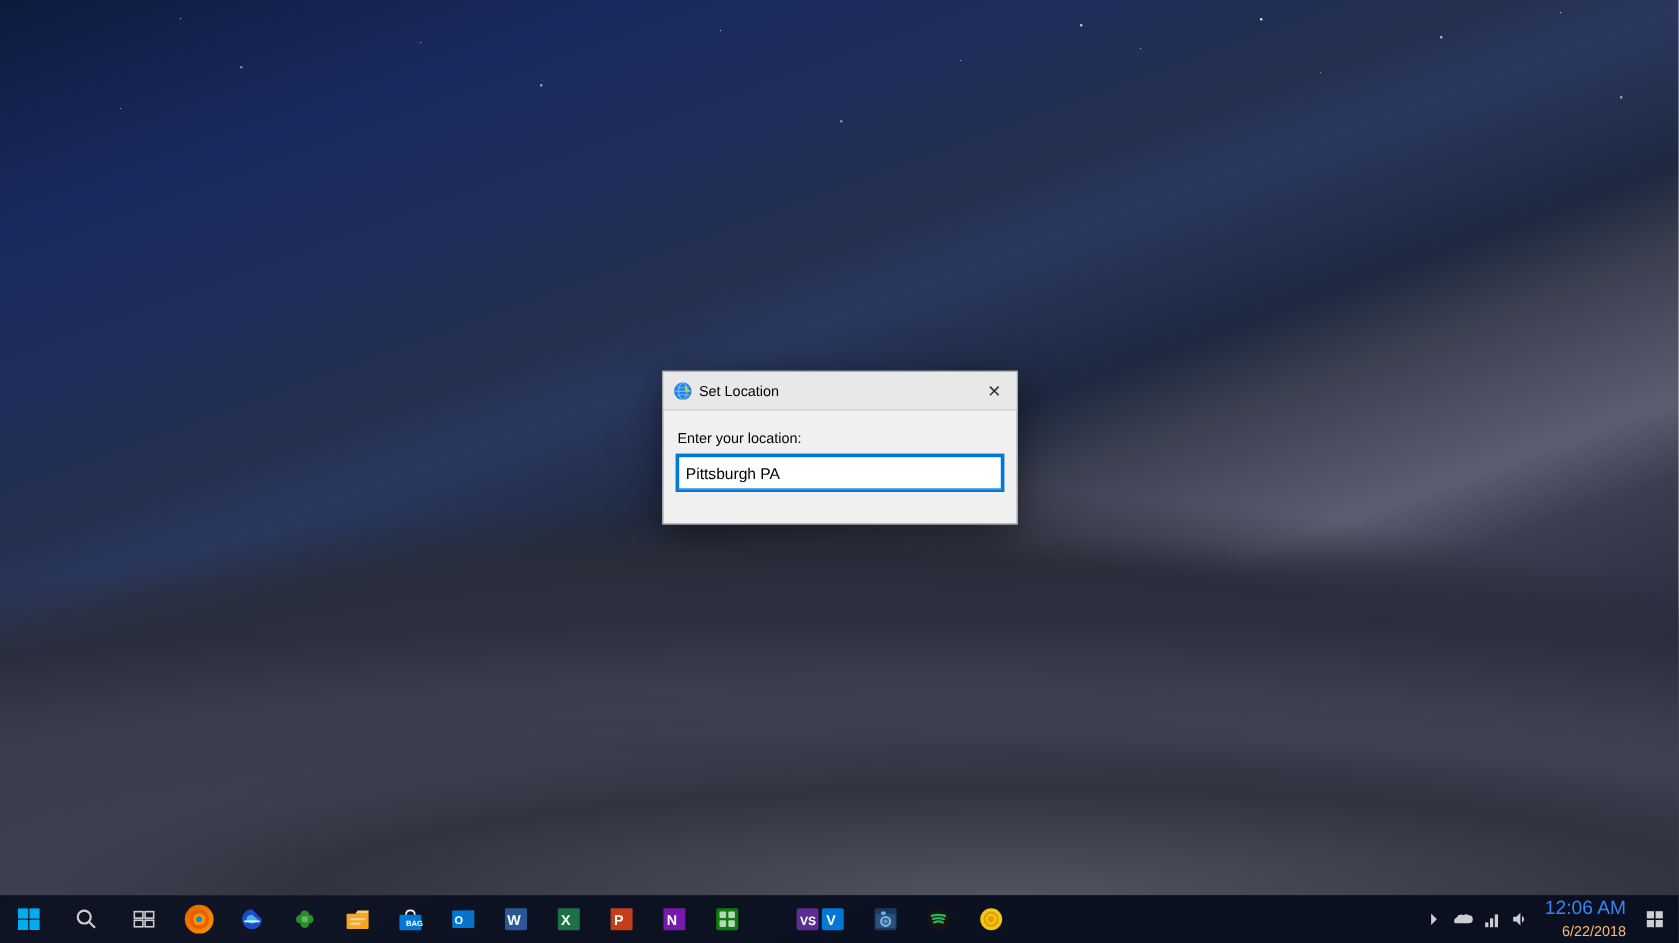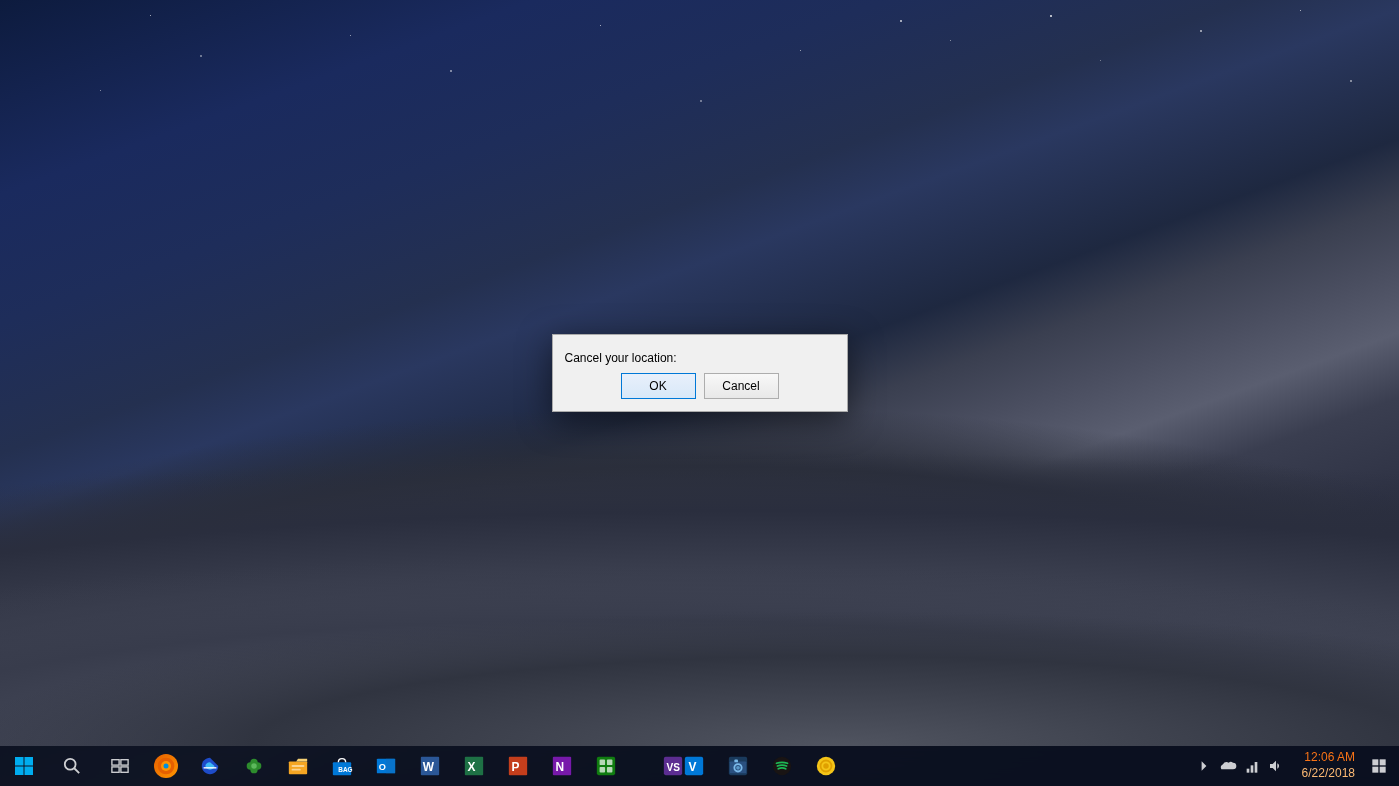--- a/index.html
+++ b/index.html
@@ -199,22 +199,22 @@
       flex-direction: column;
       align-items: flex-end;
       justify-content: center;
       padding: 0 8px;
       cursor: pointer;
       height: 40px;
       min-width: 75px;
     }
 
     .clock-time {
-      color: #f97316;
-      font-size: 12px;
+      color: #3b82f6;
+      font-size: 16px;
       line-height: 1.3;
     }
 
     .clock-date {
       color: #fdba74;
       font-size: 12px;
       line-height: 1.3;
     }
 
     .notification-icon {
@@ -355,26 +355,38 @@
     <div class="star" style="width:1px;height:1px;top:15px;left:150px;opacity:0.8;"></div>
     <div class="star" style="width:1px;height:1px;top:90px;left:100px;opacity:0.6;"></div>
   </div>
 
   <div class="dune-1"></div>
   <div class="dune-2"></div>
   <div class="dune-3"></div>
 
   <div class="dialog-overlay">
     <div class="dialog">
+      <div class="dialog-titlebar">
+        <div class="dialog-title-left">
+
+          <svg class="dialog-icon" viewBox="0 0 16 16">
+            <circle cx="8" cy="8" r="7" fill="#1e88e5" stroke="#1565c0" stroke-width="0.5"></circle>
+            <ellipse cx="8" cy="8" rx="3.5" ry="7" fill="none" stroke="#90caf9" stroke-width="0.8"></ellipse>
+            <line x1="1" y1="8" x2="15" y2="8" stroke="#90caf9" stroke-width="0.8"></line>
+            <path d="M3 4.5 Q8 6 13 4.5" fill="none" stroke="#90caf9" stroke-width="0.6"></path>
+            <path d="M3 11.5 Q8 10 13 11.5" fill="none" stroke="#90caf9" stroke-width="0.6"></path>
+            <polygon points="10,3 14,8 10,8" fill="#f5c518" opacity="0.9"></polygon>
+          </svg>
+          <span class="dialog-title-text">Set Location</span>
+        </div>
+        <div class="dialog-close-btn">✕</div>
+      </div>
       <div class="dialog-body">
-        <label class="dialog-label">Cancel your location:</label>
-        <div class="dialog-buttons">
-          <button class="dialog-btn primary">OK</button>
-          <button class="dialog-btn">Cancel</button>
-        </div>
+        <label class="dialog-label">Enter your location:</label>
+        <input class="dialog-input" type="text" value="Pittsburgh PA" style="">
       </div>
     </div>
   </div>
 
   <div class="taskbar">
 
     <div class="taskbar-start">
       <svg viewBox="0 0 20 20" width="20" height="20">
         <rect x="1" y="1" width="8.5" height="8.5" fill="#00adef"></rect>
         <rect x="10.5" y="1" width="8.5" height="8.5" fill="#00adef"></rect>

